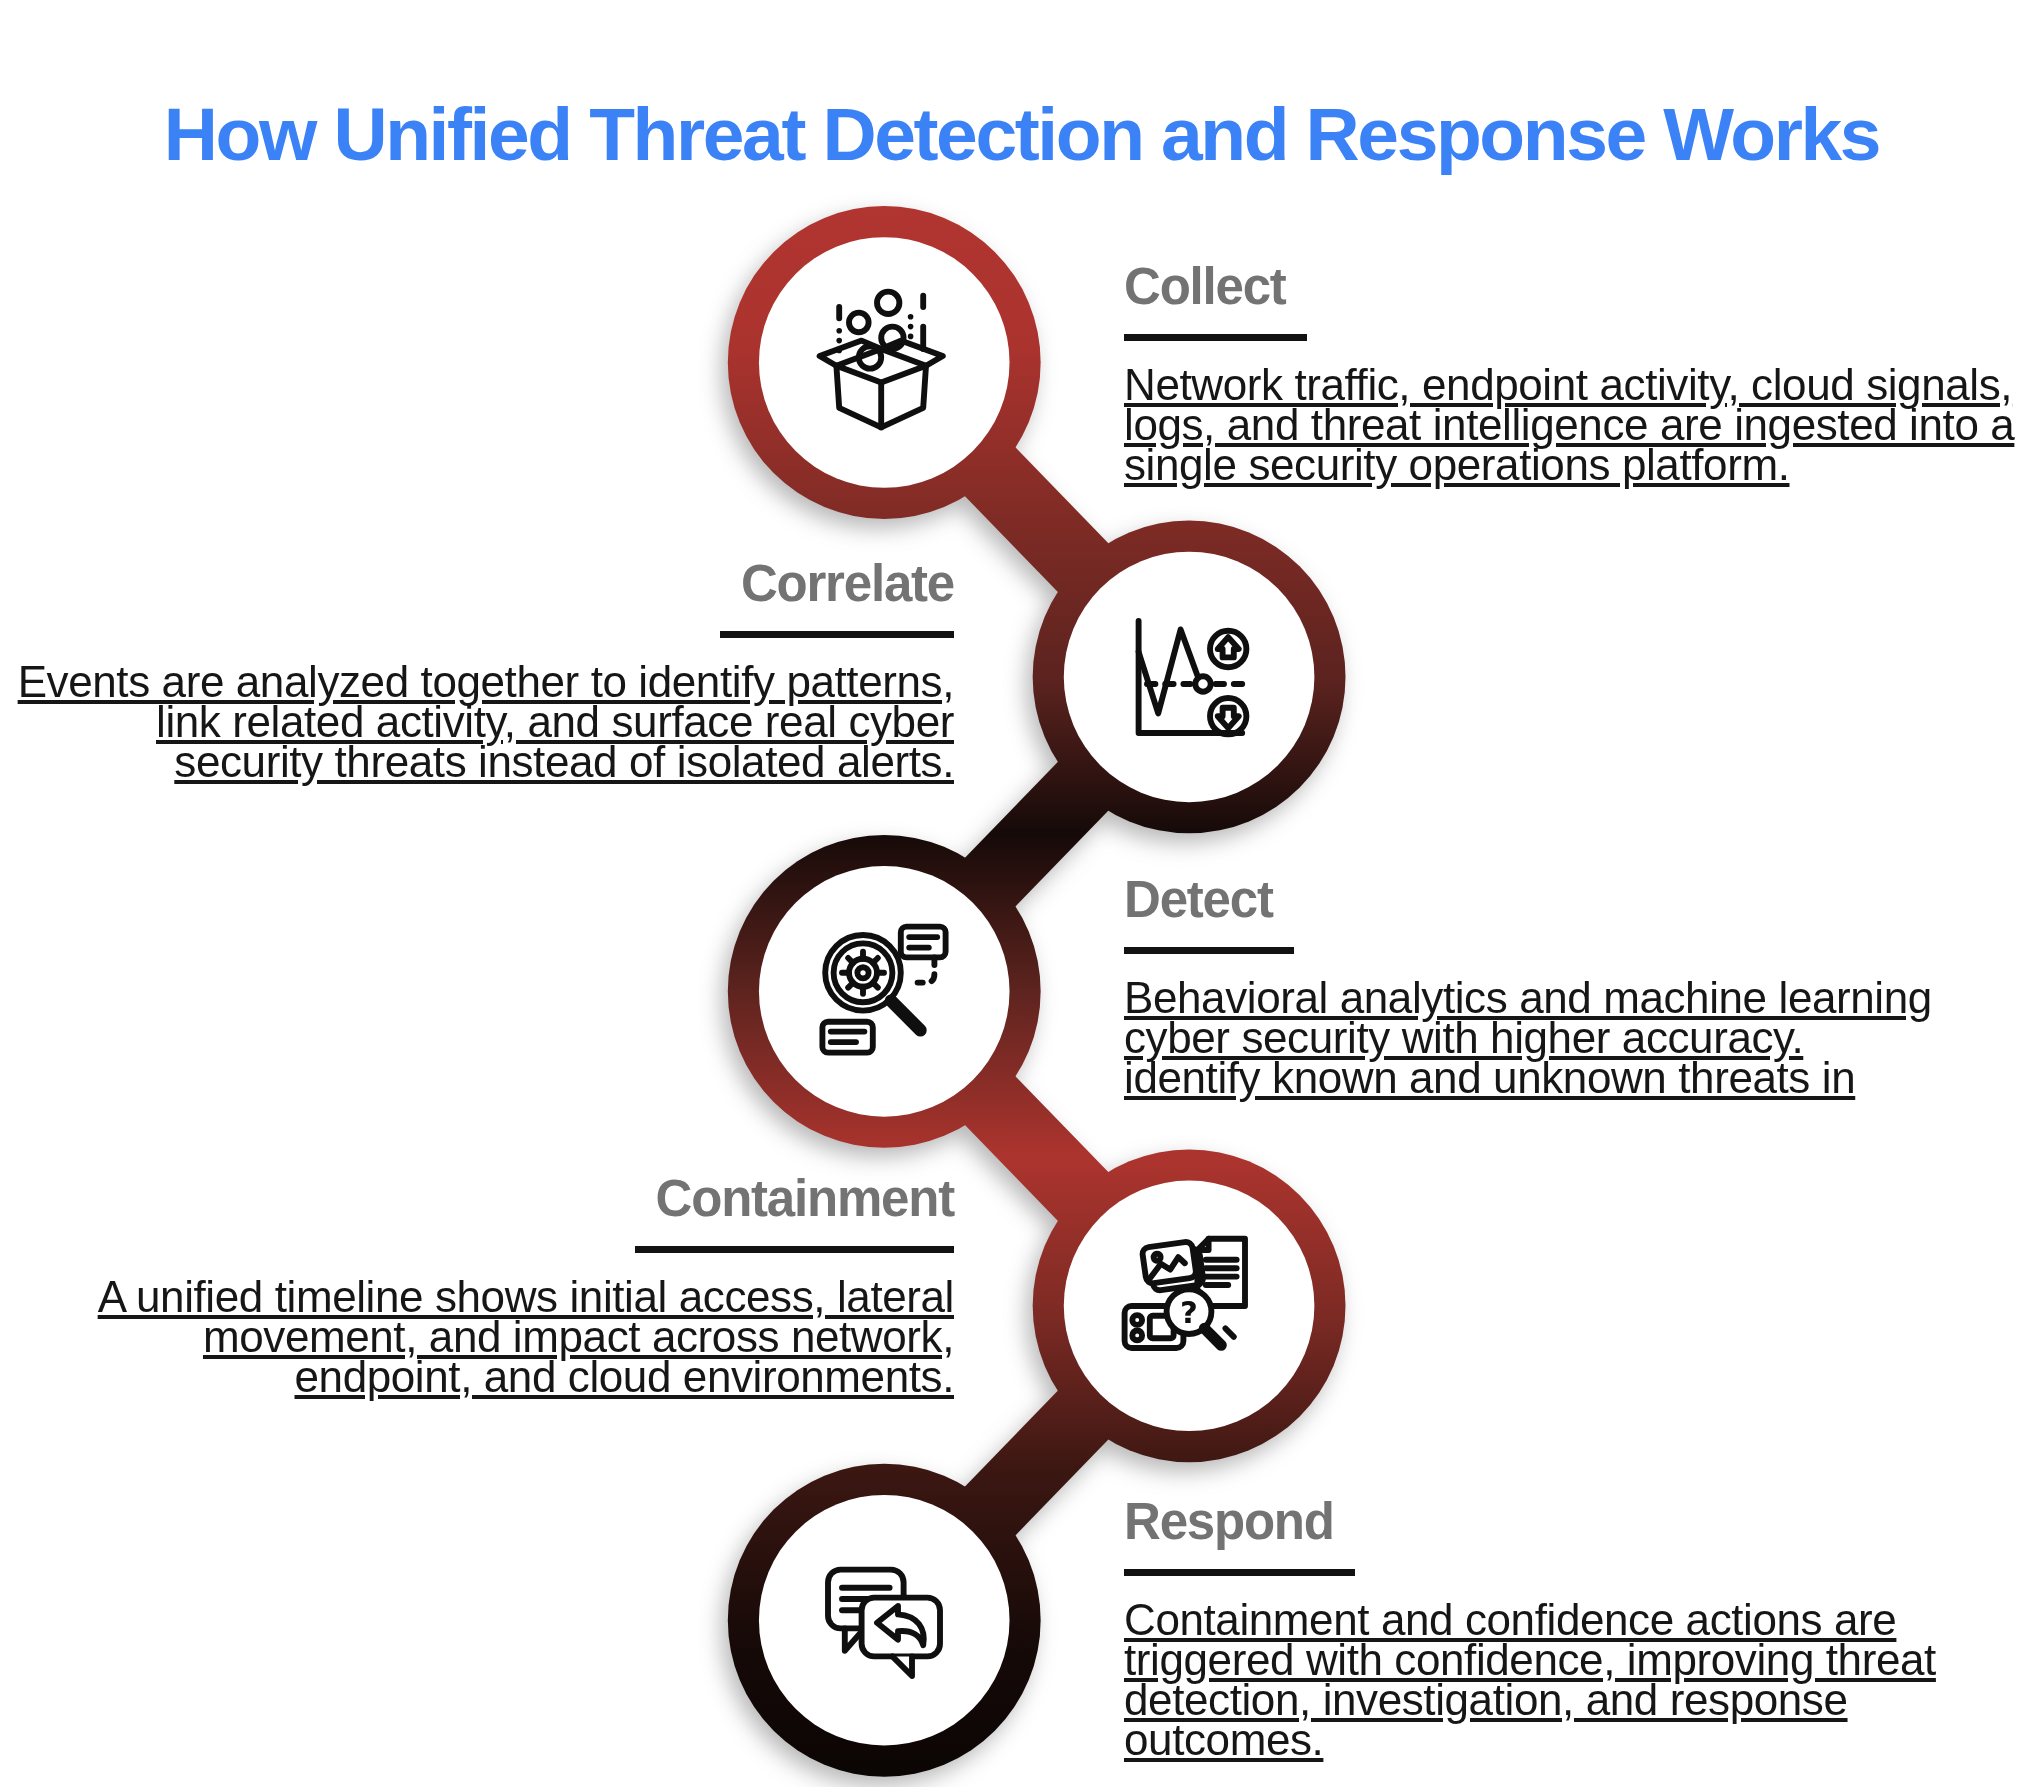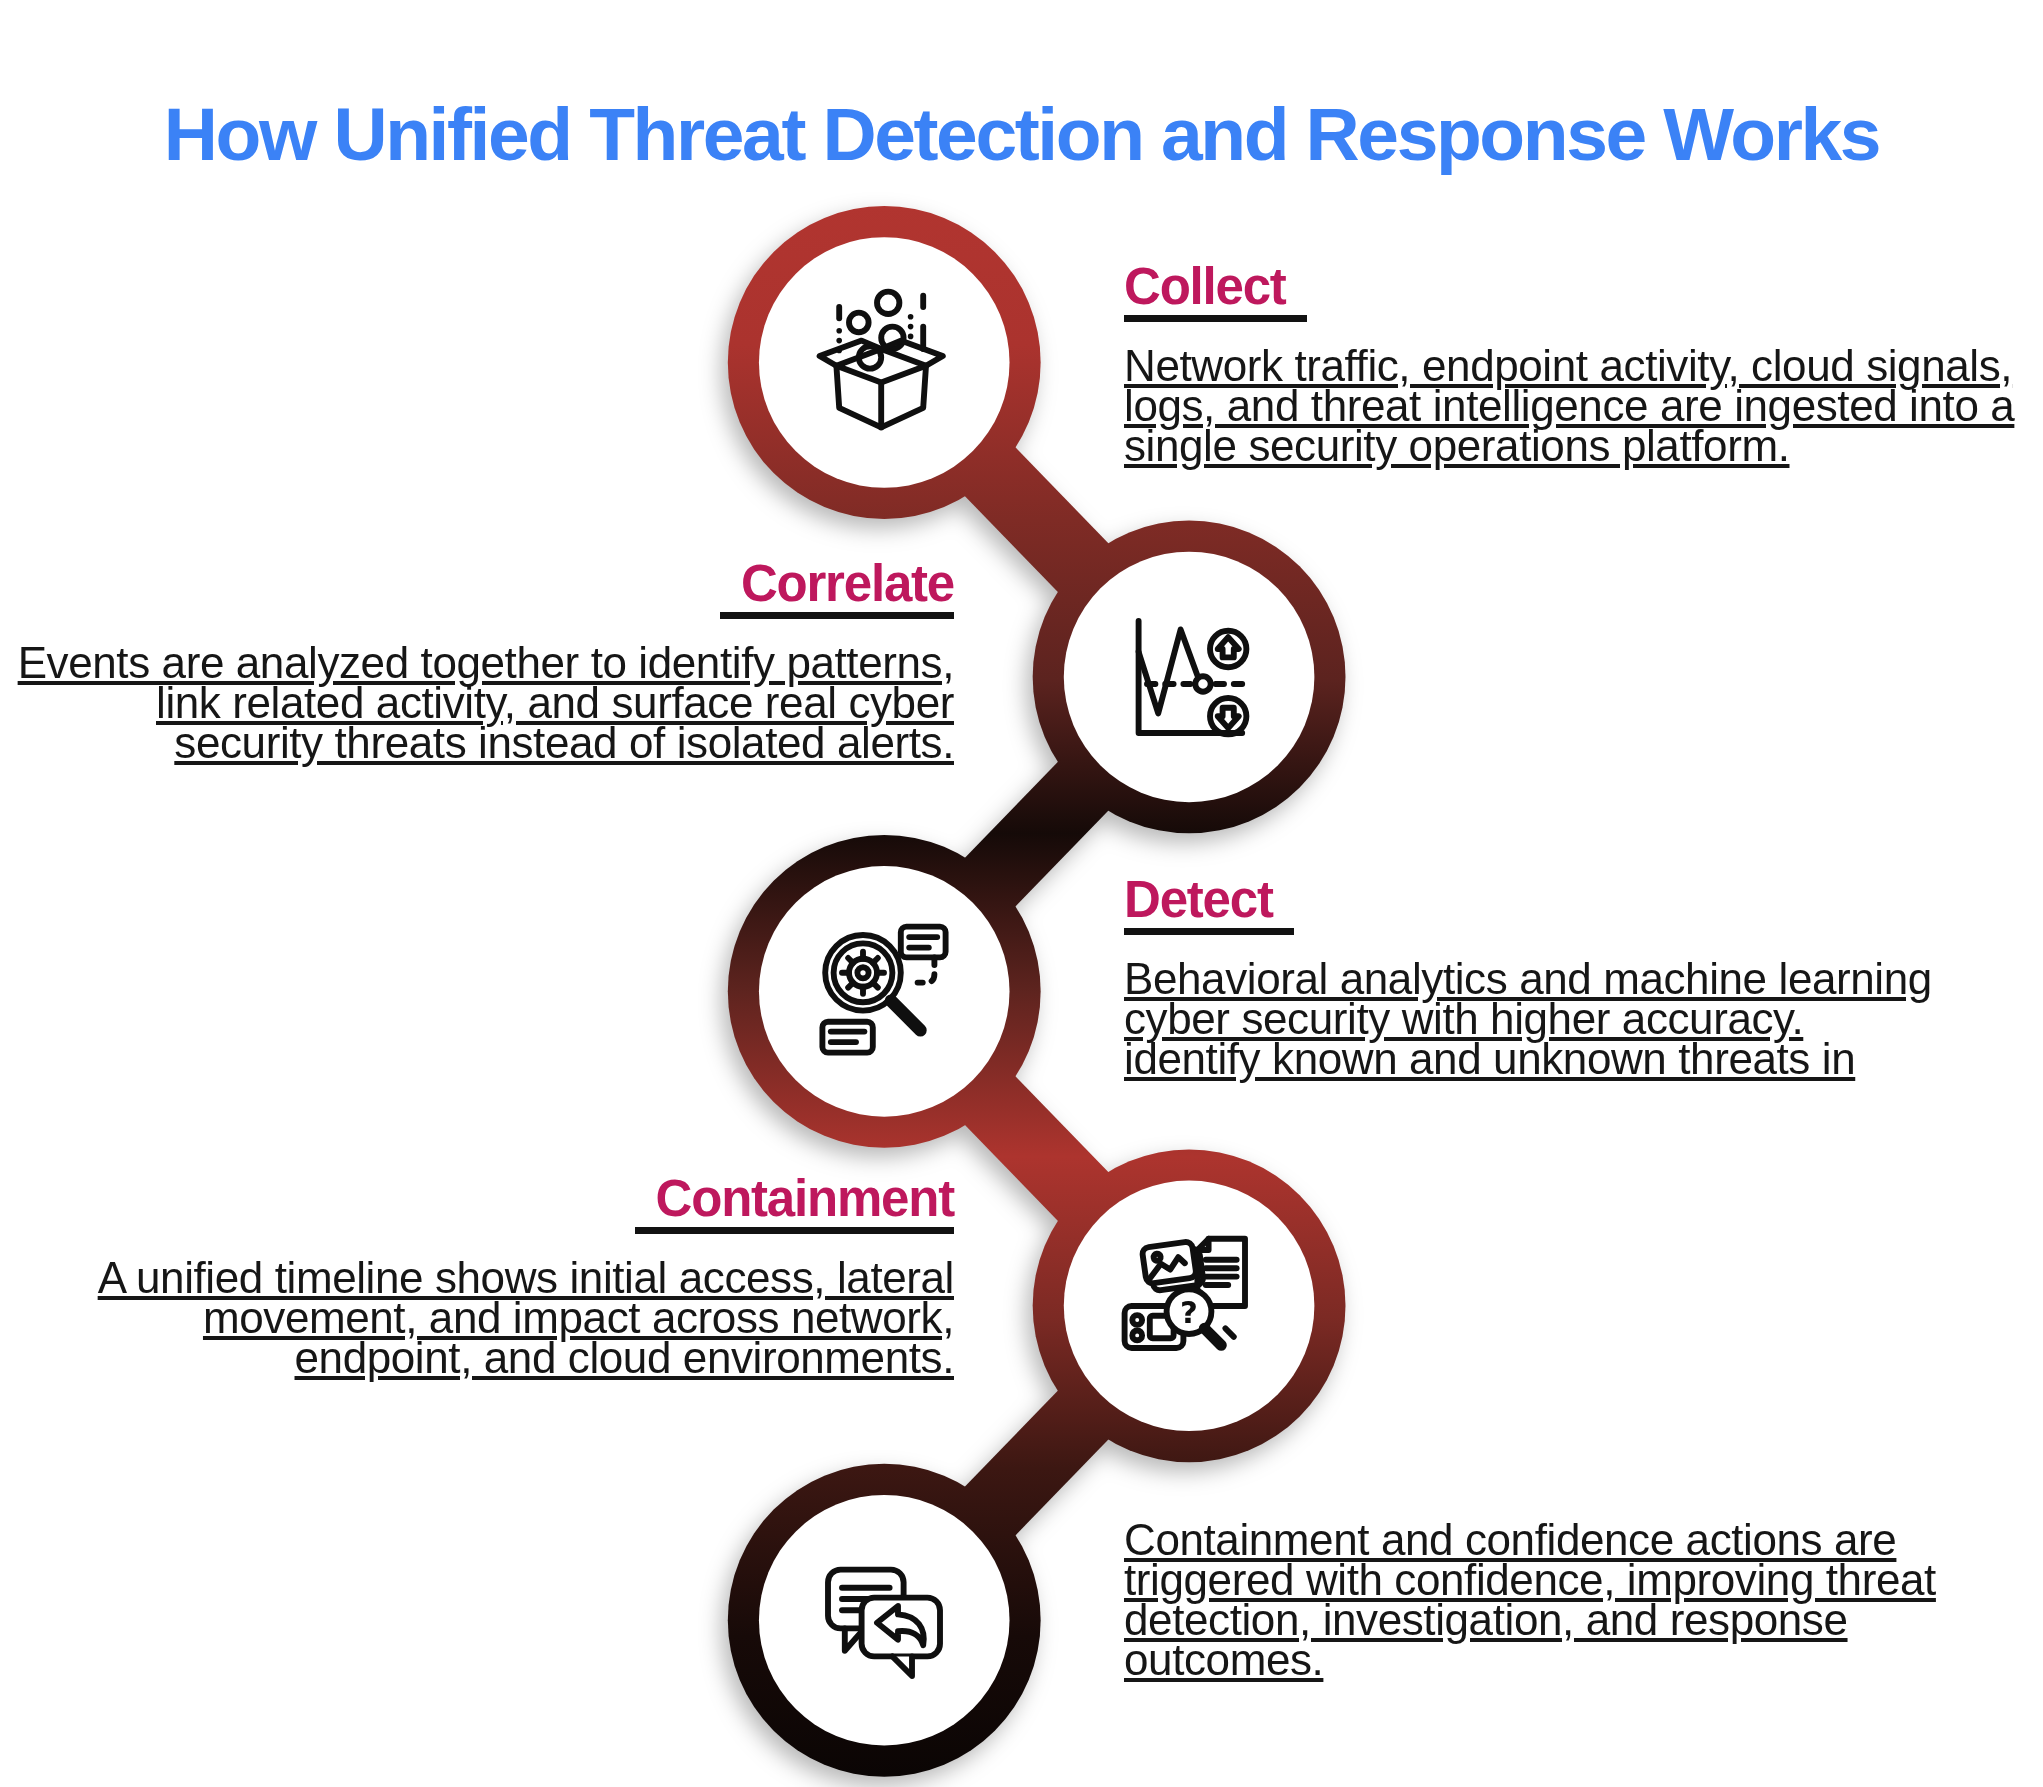--- a/index.html
+++ b/index.html
@@ -18,22 +18,22 @@
     color:#3b82f6;
   }
   .chain{position:absolute;left:0;top:0;}
   .chain-group{filter:drop-shadow(-8px 12px 14px rgba(0,0,0,0.28));}
   .icon{position:absolute;width:168px;height:168px;}
   .step-text{position:absolute;}
   .step-text h2{
     margin:0;display:inline-block;
     font-size:51px;line-height:51px;font-weight:bold;letter-spacing:-1.2px;
     border-bottom:7.2px solid #121212;
-    padding-bottom:3px;
-    color:#be185d;
+    padding-bottom:22px;
+    color:#737373;
   }
   .step-text.align-left{width:894px;text-align:left;}
   .step-text.align-left h2{padding-right:21px;}
   .step-text.align-right{width:998px;text-align:right;}
   .step-text.align-right h2{padding-left:21px;}
   .body{
     margin-top:24px;
     font-size:44px;line-height:40px;letter-spacing:-0.4px;
     color:#161616;
     text-decoration:underline;
@@ -214,20 +214,21 @@
   <div class="step-text align-right" style="right:1089px;top:1173px;">
     <h2>Containment</h2>
     <div class="body">
       <span class="line">A unified timeline shows initial access, lateral</span>
       <span class="line">movement, and impact across network,</span>
       <span class="line">endpoint, and cloud environments.</span>
     </div>
   </div>
 
   <div class="step-text align-left" style="left:1124px;top:1496px;">
+    <h2>Respond</h2>
     <div class="body">
       <span class="line">Containment and confidence actions are</span>
       <span class="line">triggered with confidence, improving threat</span>
       <span class="line">detection, investigation, and response outcomes.</span>
     </div>
   </div>
 
 </div>
 
 

